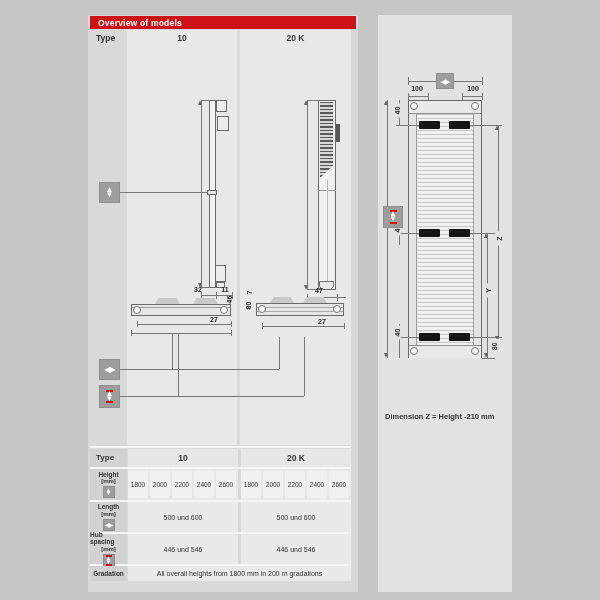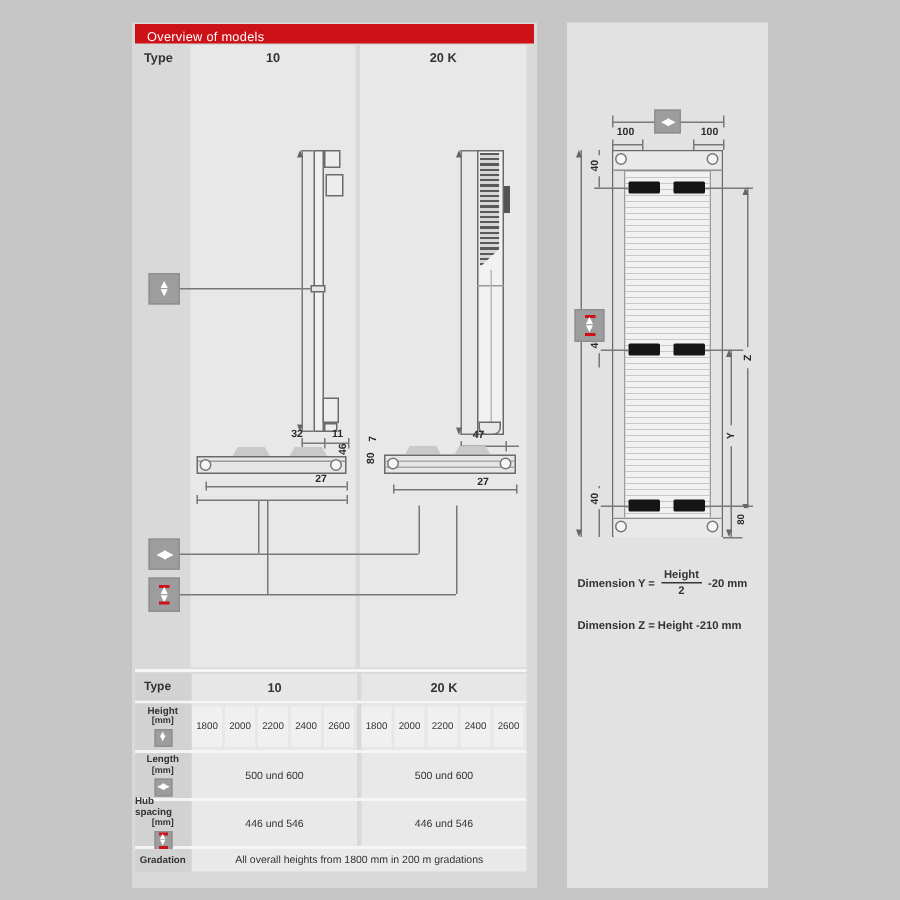--- a/index.html
+++ b/index.html
@@ -2,22 +2,22 @@
 <html><head>
 <meta charset="utf-8">
 <style>
   html,body{margin:0;padding:0;background:#c6c6c6;}
   .stage{position:relative;width:600px;height:600px;background:#c6c6c6;
          font-family:"Liberation Sans",sans-serif;overflow:hidden;}
   .a{position:absolute;}
   .panel{background:#d9d9d9;}
   .panel-r{background:#e2e2e2;}
   .band{background:#e8e8e8;}
-  .redbar{background:#cc1117;color:#fff;font-size:8.5px;font-weight:normal;
-          display:flex;align-items:flex-end;padding-left:8px;letter-spacing:.2px;box-sizing:border-box;}
+  .redbar{background:#cc1117;color:#fff;font-size:8.5px;font-weight:bold;
+          display:flex;align-items:center;padding-left:8px;letter-spacing:.2px;box-sizing:border-box;}
   .hl{background:#787878;height:1px;}
   .vl{background:#787878;width:1px;}
   .wline{background:#f5f5f5;height:2px;}
   .dim{font-size:7px;font-weight:bold;color:#2a2a2a;line-height:1;text-align:center;}
   .rot{transform:rotate(-90deg);transform-origin:center center;white-space:nowrap;}
   .hdr{font-size:8.5px;font-weight:bold;color:#333;}
   .cellgrp{background:#e7e7e7;}
   .cellgrp2{background:#e9e9e9;display:flex;align-items:center;justify-content:center;
             font-size:7px;color:#333;}
   .hcell{background:#f0f0f0;display:flex;align-items:center;justify-content:center;
@@ -279,25 +279,17 @@
   <div class="a dim rot labelbg" style="left:492px;top:235px;width:12px;">Z</div>
   <div class="a dim rot labelbg" style="left:488px;top:343px;width:13px;font-size:6.5px;">80</div>
 
   <div class="a icon" style="left:383px;top:206px;width:20px;height:22px;">
       <span class="redmark"></span>
       <span>▲</span>
       <span>▼</span>
       <span class="redmark"></span>
     </div>
 
-  <div class="a formula" style="left:385px;top:378px;">
-    <span>Dimension Y =</span>
-    <span class="frac">
-      <span class="num">Height</span>
-      <span>2</span>
-    </span>
-    <span>-20  mm</span>
-  </div>
   <div class="a formula" style="left:385px;top:412px;">
     <span>Dimension Z = Height -210 mm</span>
   </div>
 
 </div>
 
 </body></html>

